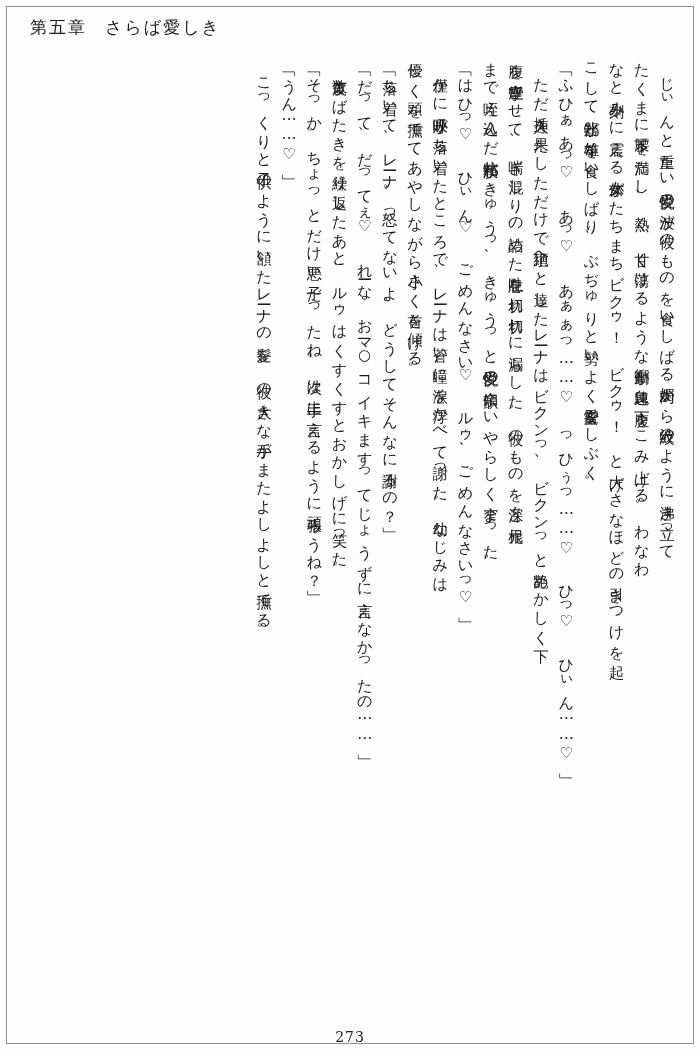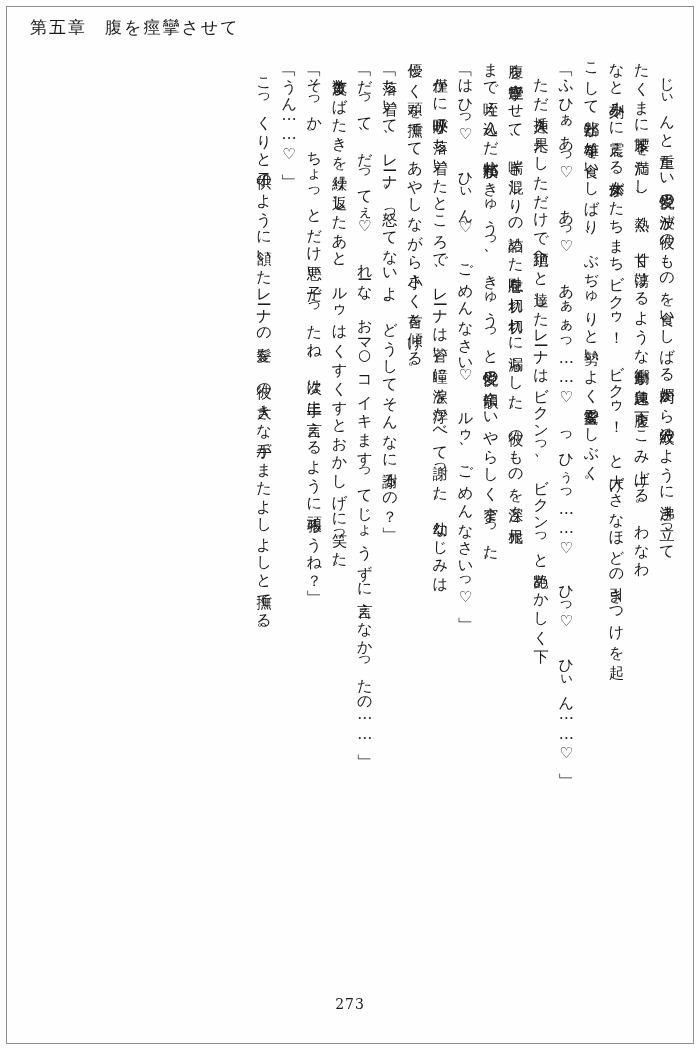--- a/index.html
+++ b/index.html
@@ -71,39 +71,39 @@
     white-space: nowrap;
     overflow: visible;
     font-family: "DejaVu Serif", "Liberation Serif", serif;
   }
   
   .tline.indent { padding-top: 15px; }
 
   
   .folio {
     position: absolute;
-    bottom: 38px;
+    bottom: 5px;
     left: 0;
     right: 0;
     text-align: center;
     font-size: 14px;
     letter-spacing: 1px;
     font-family: "DejaVu Serif", "Liberation Serif", serif;
   }
 </style>
 </head>
 <body>
 
 <div class="page">
 
   <div class="page-border"></div>
 
   <div class="chapter-header">
     <span class="chapter-number">第五章</span>
-    <span class="chapter-title">腹を痙攣させて</span>
+    <span class="chapter-title">さらば愛しき</span>
   </div>
 
   <div class="body-area" id="body-area">
       <div class="tline indent">じぃんと重たい愛悦の波が彼のものを食いしばる媚肉から波紋のように沸き立って</div>
       <div class="tline">たくまに腰下を満たし、熱く、甘く蕩けるような衝動が急速に下腹をこみ上げる。わなわ</div>
       <div class="tline">なと小刻みに震える女体がたちまちビクゥ！　ビクゥ！　と大げさなほどの引きつけを起</div>
       <div class="tline">こして牝器が雄竿を食いしばり、ぶぢゅりと勢いよく愛蜜をしぶく。</div>
       <div class="tline indent">「ふひぁあっ♡　あっ♡　あぁぁっ……♡　っひぅっ……♡　ひっ♡　ひぃん……♡」</div>
       <div class="tline indent">ただ挿入を果たしただけで絶頂へと達したレーナはビクンっ、ビクンっと艶めかしく下</div>
       <div class="tline">腹を痙攣させて、喘ぎ混じりの詰めた吐息を切れ切れに漏らした。彼のものを深々と根元</div>

